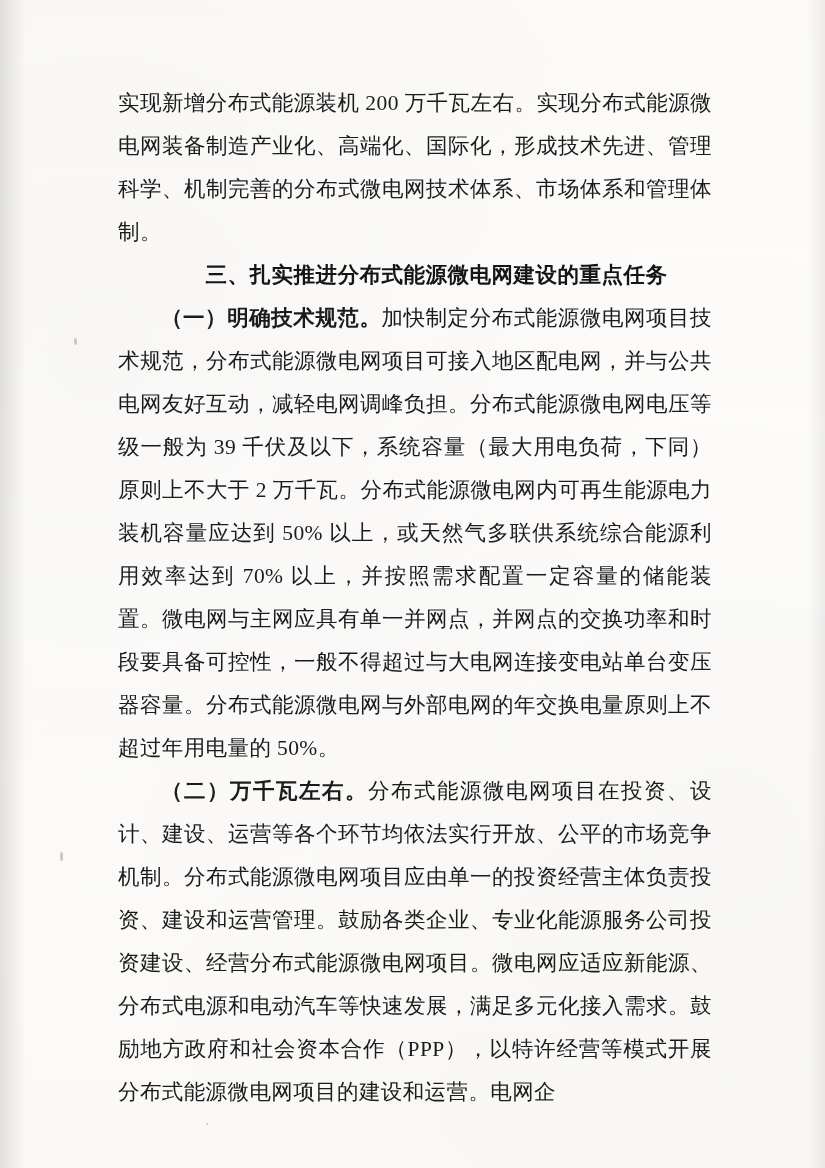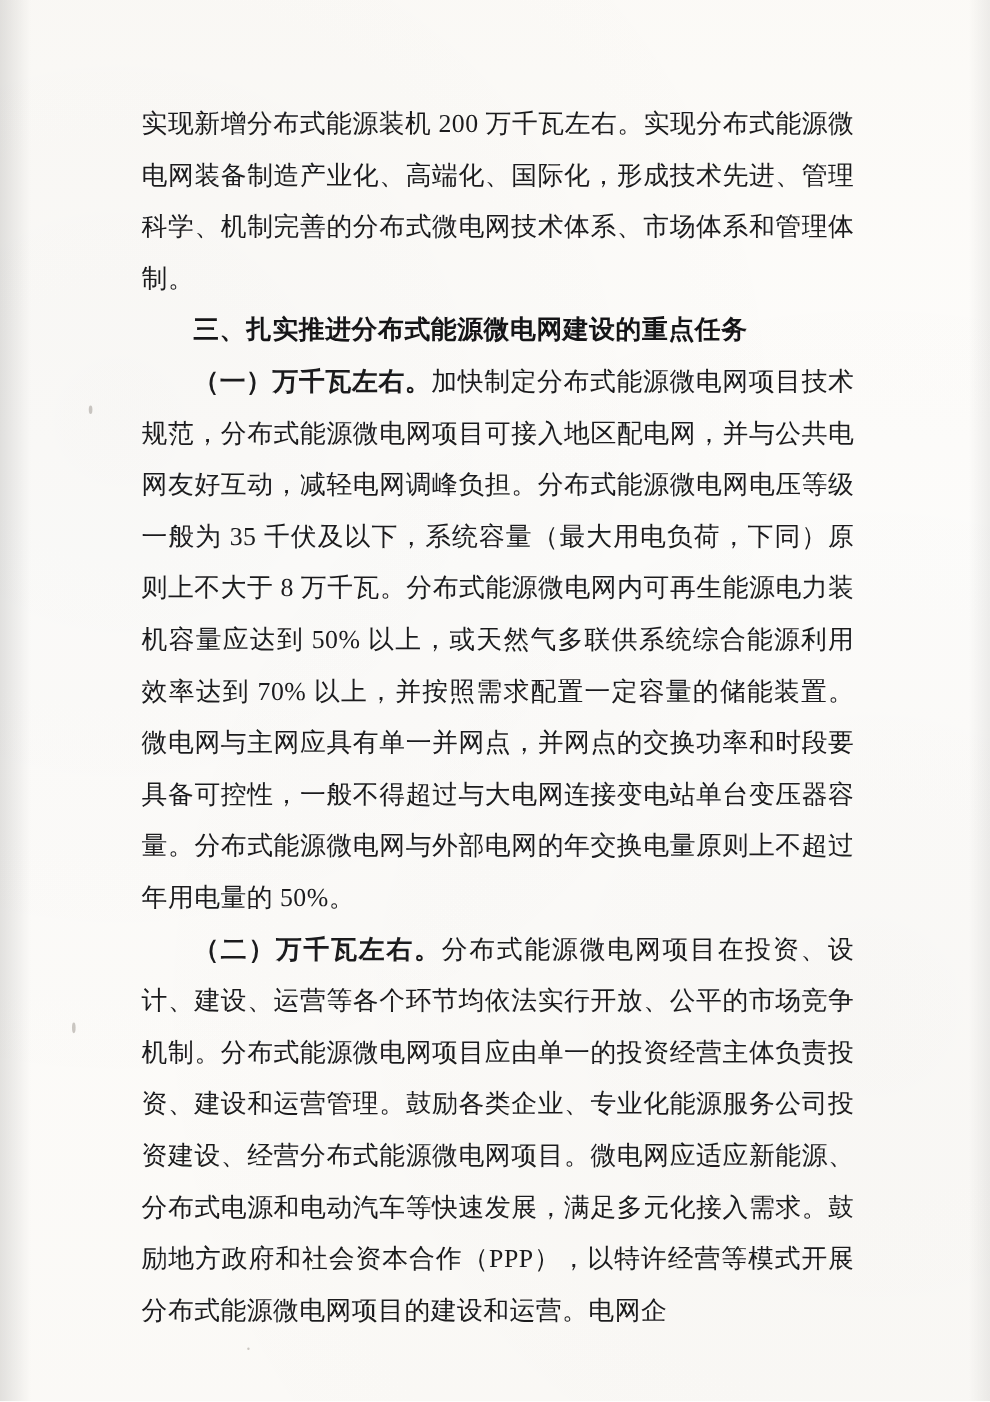--- a/index.html
+++ b/index.html
@@ -74,20 +74,21 @@
 
   .heading {
     margin: 0;
     font-size: 21.5px;
     line-height: 43px;
     font-weight: bold;
     text-indent: 2em;
     color: #151517;
     letter-spacing: 0.5px;
     font-family: "Liberation Sans", "DejaVu Sans", sans-serif;
+    text-align: center;
   }
 
   .lead {
     font-weight: bold;
     font-family: "Liberation Sans", "DejaVu Sans", sans-serif;
   }
 </style>
 </head>
 <body>
 
@@ -99,18 +100,18 @@
   <div class="speck" style="left:74px; top:338px; width:3px; height:7px;"></div>
   <div class="speck" style="left:60px; top:852px; width:3px; height:9px;"></div>
   <div class="speck" style="left:206px; top:1123px; width:2px; height:2px;"></div>
 
   <div class="content">
 
     <p class="body-line para-cont">实现新增分布式能源装机 200 万千瓦左右。实现分布式能源微电网装备制造产业化、高端化、国际化，形成技术先进、管理科学、机制完善的分布式微电网技术体系、市场体系和管理体制。</p>
 
     <h2 class="heading">三、扎实推进分布式能源微电网建设的重点任务</h2>
 
-    <p class="para"><span class="lead">（一）万千瓦左右。</span><span>加快制定分布式能源微电网项目技术规范，分布式能源微电网项目可接入地区配电网，并与公共电网友好互动，减轻电网调峰负担。分布式能源微电网电压等级一般为 35 千伏及以下，系统容量（最大用电负荷，下同）原则上不大于 8 万千瓦。分布式能源微电网内可再生能源电力装机容量应达到 50% 以上，或天然气多联供系统综合能源利用效率达到 70% 以上，并按照需求配置一定容量的储能装置。微电网与主网应具有单一并网点，并网点的交换功率和时段要具备可控性，一般不得超过与大电网连接变电站单台变压器容量。分布式能源微电网与外部电网的年交换电量原则上不超过年用电量的 50%。</span></p>
+    <p class="para"><span class="lead">（一）明确技术规范。</span><span>加快制定分布式能源微电网项目技术规范，分布式能源微电网项目可接入地区配电网，并与公共电网友好互动，减轻电网调峰负担。分布式能源微电网电压等级一般为 39 千伏及以下，系统容量（最大用电负荷，下同）原则上不大于 2 万千瓦。分布式能源微电网内可再生能源电力装机容量应达到 50% 以上，或天然气多联供系统综合能源利用效率达到 70% 以上，并按照需求配置一定容量的储能装置。微电网与主网应具有单一并网点，并网点的交换功率和时段要具备可控性，一般不得超过与大电网连接变电站单台变压器容量。分布式能源微电网与外部电网的年交换电量原则上不超过年用电量的 50%。</span></p>
 
     <p class="para"><span class="lead">（二）万千瓦左右。</span><span>分布式能源微电网项目在投资、设计、建设、运营等各个环节均依法实行开放、公平的市场竞争机制。分布式能源微电网项目应由单一的投资经营主体负责投资、建设和运营管理。鼓励各类企业、专业化能源服务公司投资建设、经营分布式能源微电网项目。微电网应适应新能源、分布式电源和电动汽车等快速发展，满足多元化接入需求。鼓励地方政府和社会资本合作（PPP），以特许经营等模式开展分布式能源微电网项目的建设和运营。电网企</span></p>
 
   </div>
 </div>
 
 </body></html>

